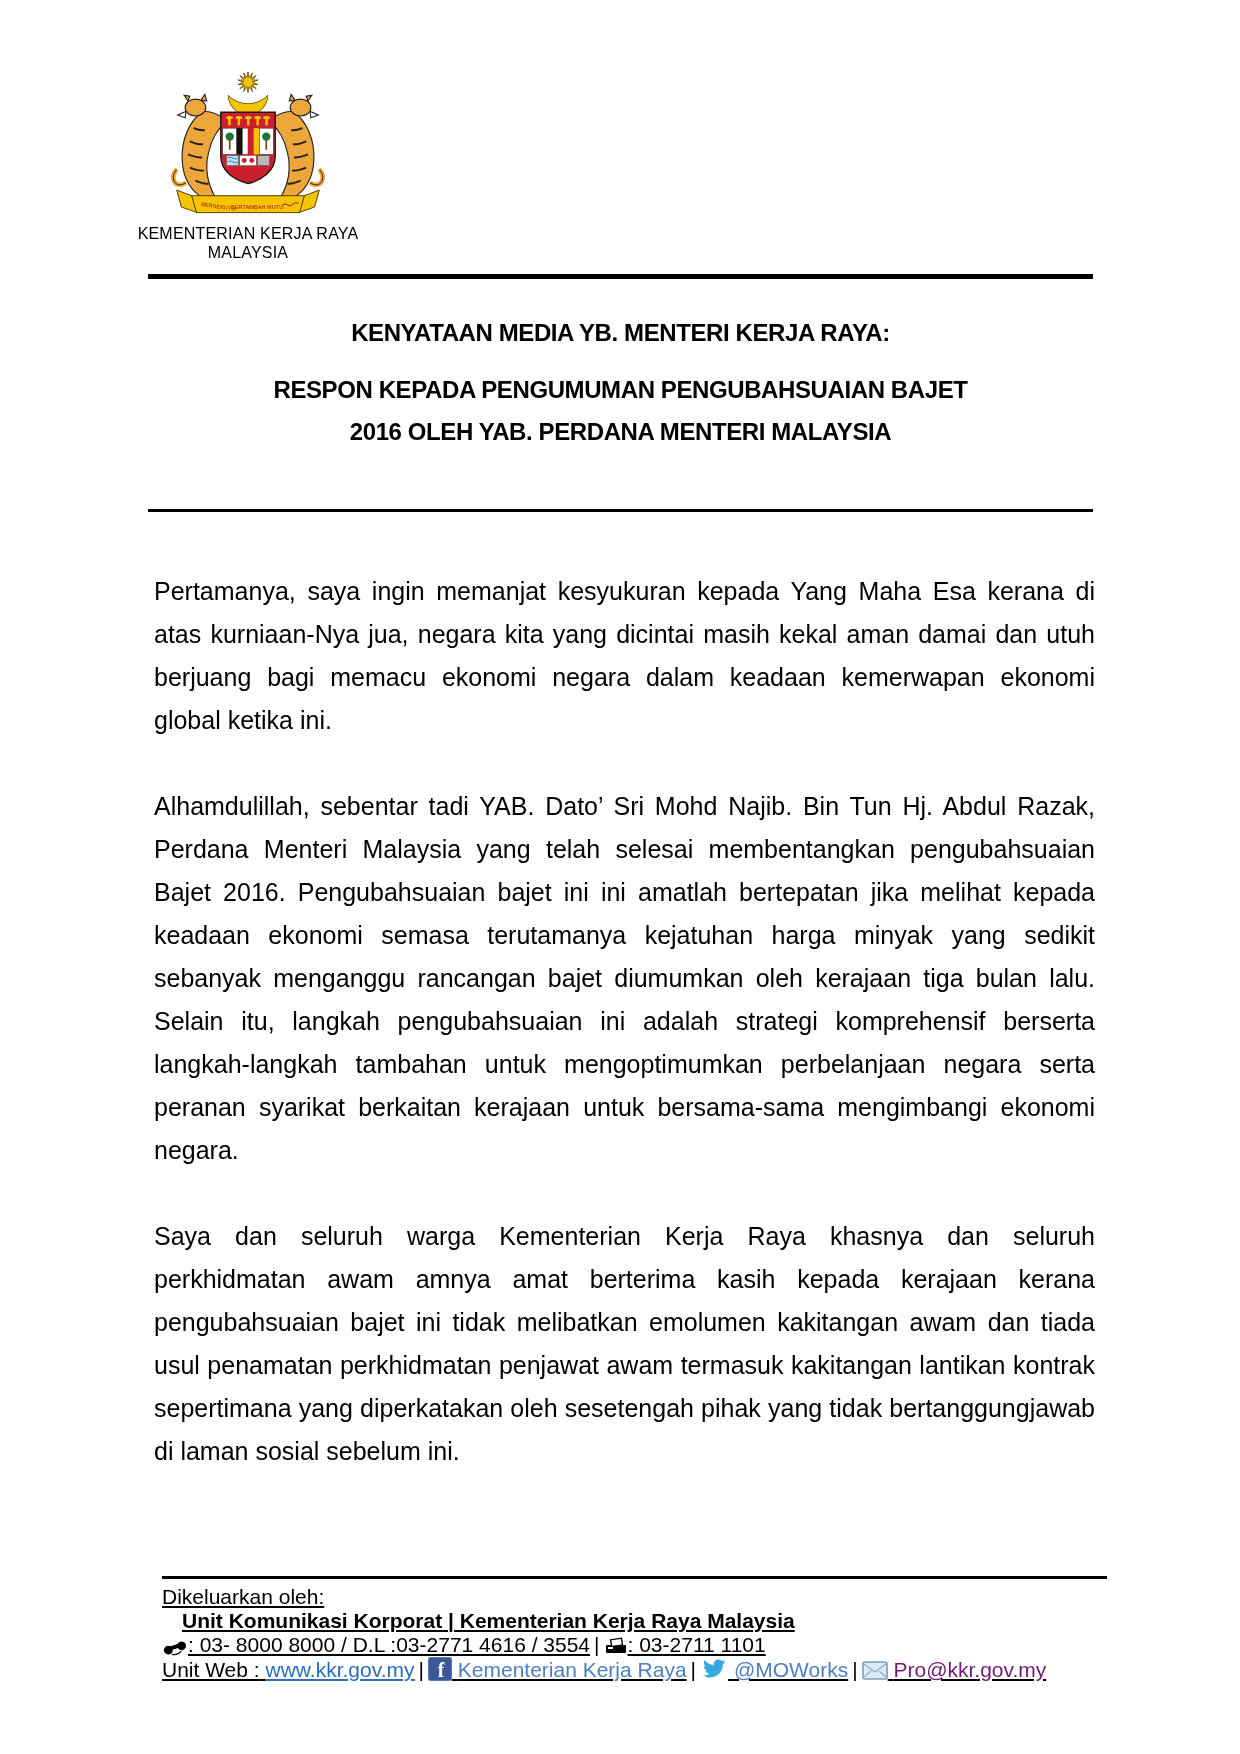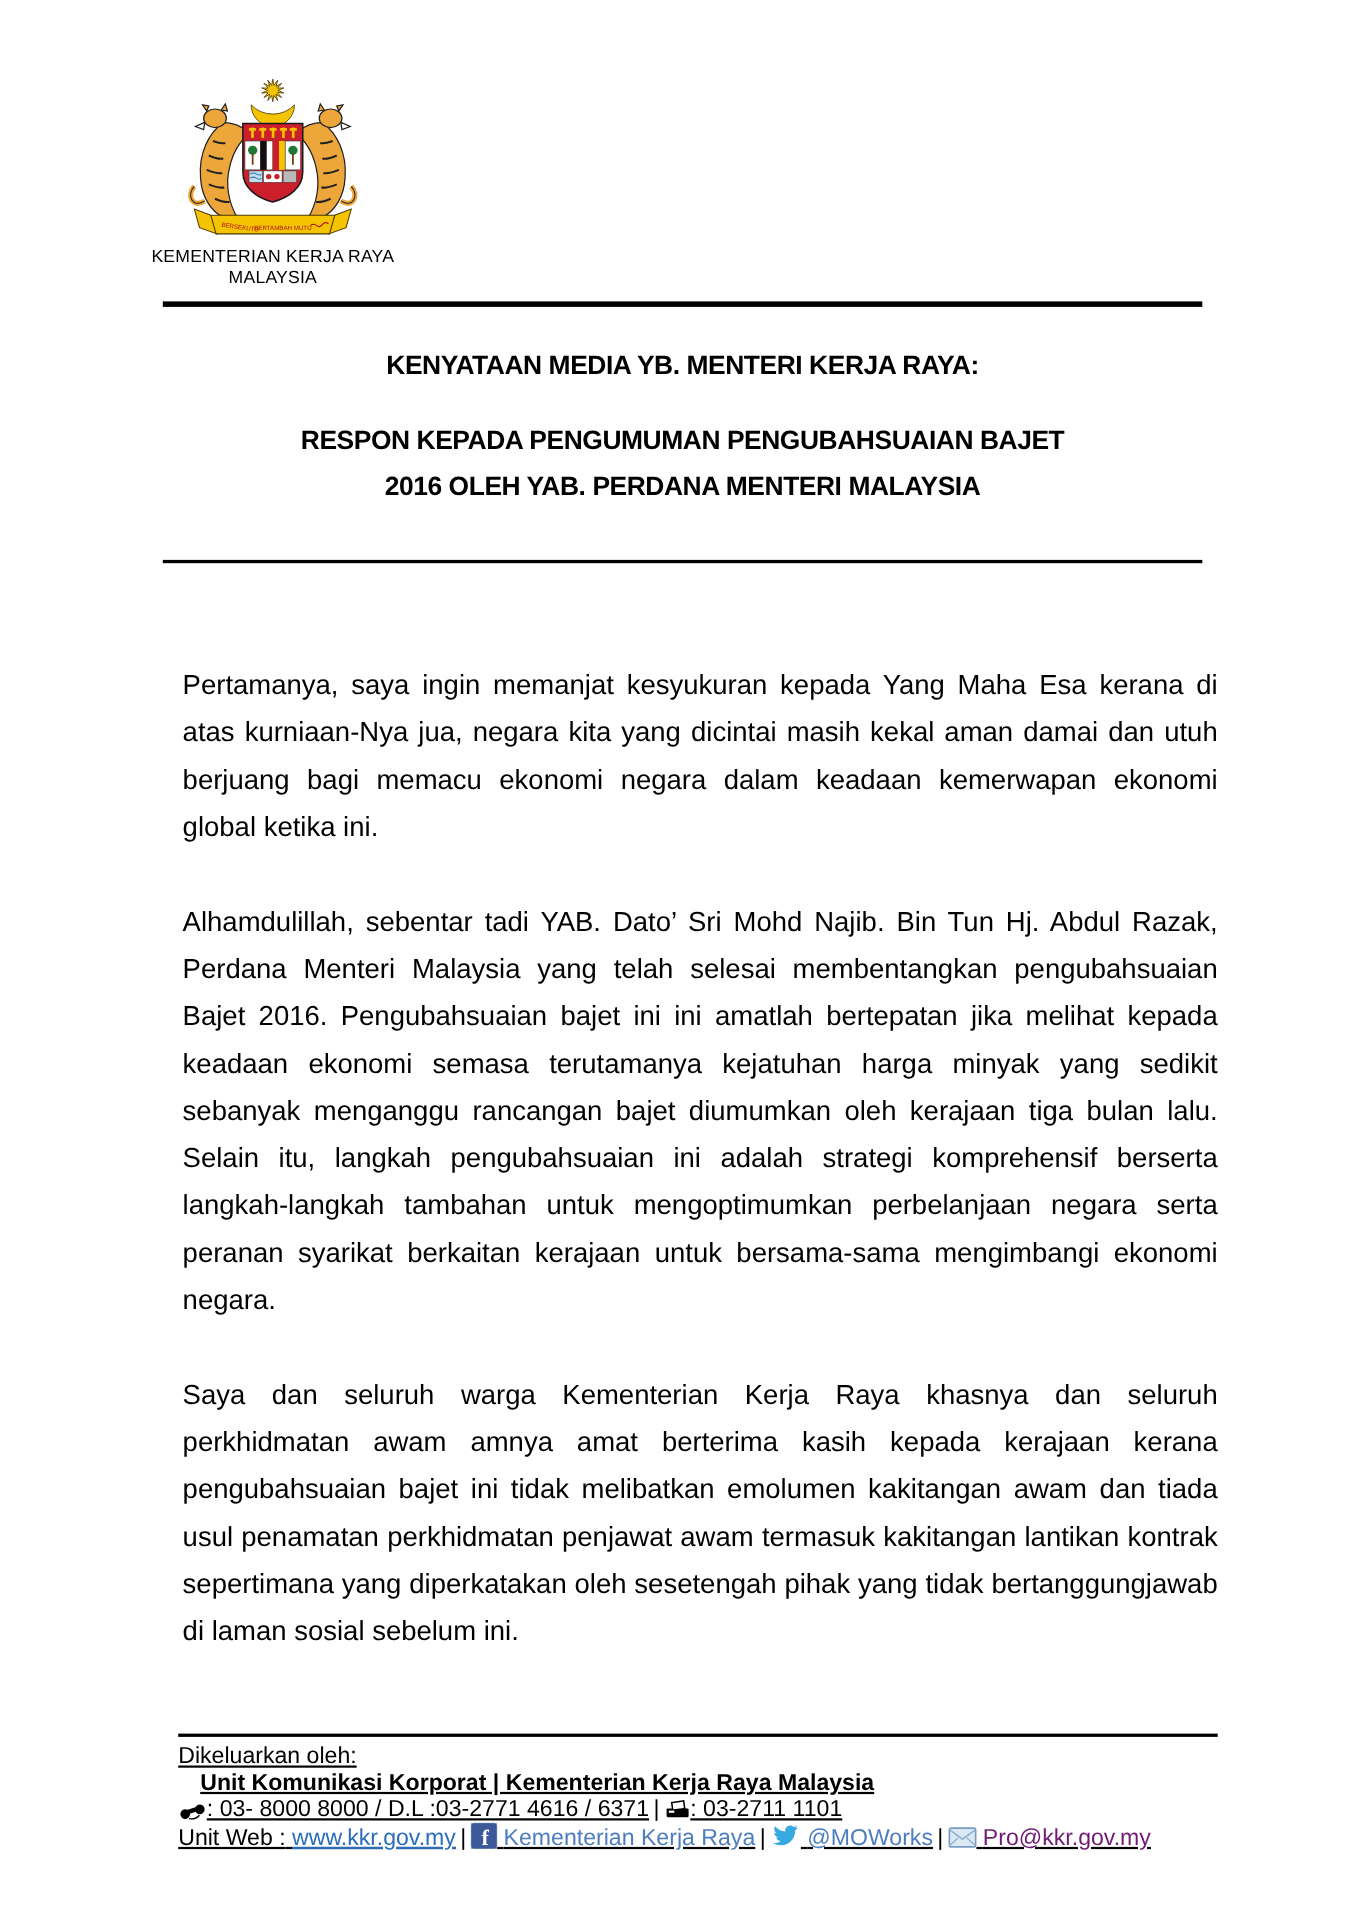--- a/index.html
+++ b/index.html
@@ -14,24 +14,24 @@
   .masthead{
     position:absolute;left:395px;top:134px;width:710px;text-align:center;
     font-size:64px;font-weight:700;letter-spacing:0;white-space:nowrap;
   }
   .rule-thick{position:absolute;left:148px;top:274px;width:945px;height:5px;background:#000;}
   .rule-thin {position:absolute;left:148px;top:509px;width:945px;height:3px;background:#000;}
   
   .headings{position:absolute;left:148px;top:312px;width:945px;text-align:center;
     font-weight:700;font-size:24px;letter-spacing:-0.4px;}
   .headings .h1{line-height:42px;}
-  .headings .h2{line-height:42px;margin-top:26px;}
+  .headings .h2{line-height:42px;margin-top:15px;}
   .headings .hdate{line-height:42px;margin-top:12px;}
   
-  .body-text{position:absolute;left:166px;top:570px;width:941px;margin-top:32px;}
+  .body-text{position:absolute;left:154px;top:570px;width:941px;}
   .body-text p{margin:0 0 43px 0;font-size:25px;line-height:43px;text-align:justify;}
   
   .footer{position:absolute;left:162px;top:1576px;width:945px;text-decoration:underline;}
   .footer-rule{height:3px;background:#000;}
   .f-line{font-size:21px;line-height:24px;white-space:nowrap;}
   .f-line.first{margin-top:6px;}
   .f-line.bold{font-weight:700;margin-left:20px;}
   .f-line svg{vertical-align:-4px;}
   .sep{padding:0 4px;}
   .weblink{color:#2a6ebb;text-decoration:underline;cursor:pointer;}
@@ -156,21 +156,21 @@
     <div class="f-line first">Dikeluarkan oleh:</div>
     <div class="f-line bold">Unit Komunikasi Korporat | Kementerian Kerja Raya Malaysia</div>
     <div class="f-line">
       <svg width="26" height="20" viewBox="0 0 26 20">
         <g transform="rotate(-18 13 12)" fill="#000">
           <rect x="5" y="9" width="16" height="4" rx="2"></rect>
           <circle cx="6" cy="12" r="4.4"></circle>
             <circle cx="20" cy="12" r="4.4"></circle>
           <path d="M8,17 q5,3 10,0" stroke="#000" stroke-width="1.2" fill="none"></path>
         </g>
-      </svg><span>: 03- 8000 8000 / D.L :03-2771 4616 / 6371</span><span class="sep">|</span><svg width="24" height="20" viewBox="0 0 24 20">
+      </svg><span>: 03- 8000 8000 / D.L :03-2771 4616 / 3554</span><span class="sep">|</span><svg width="24" height="20" viewBox="0 0 24 20">
         <rect x="2" y="9" width="20" height="8" rx="1" fill="#000"></rect>
         <rect x="7" y="3" width="11" height="7" fill="#fff" stroke="#000" stroke-width="1.4" transform="rotate(-8 12 6)"></rect>
         <rect x="4" y="11" width="5" height="2" fill="#fff"></rect>
       </svg><span>: 03-2711 1101</span>
     </div>
     <div class="f-line">
       <span>Unit Web :</span>
       <span class="weblink">www.kkr.gov.my</span><span class="sep">|</span><svg width="24" height="24" viewBox="0 0 24 24">
         <rect x="0" y="0" width="24" height="24" rx="3" fill="#3b5998" stroke="#8a9bbd" stroke-width="1"></rect>
         <text x="13" y="20" font-size="20" font-weight="bold" fill="#ffffff" text-anchor="middle" font-family="Liberation Serif, serif">f</text>

